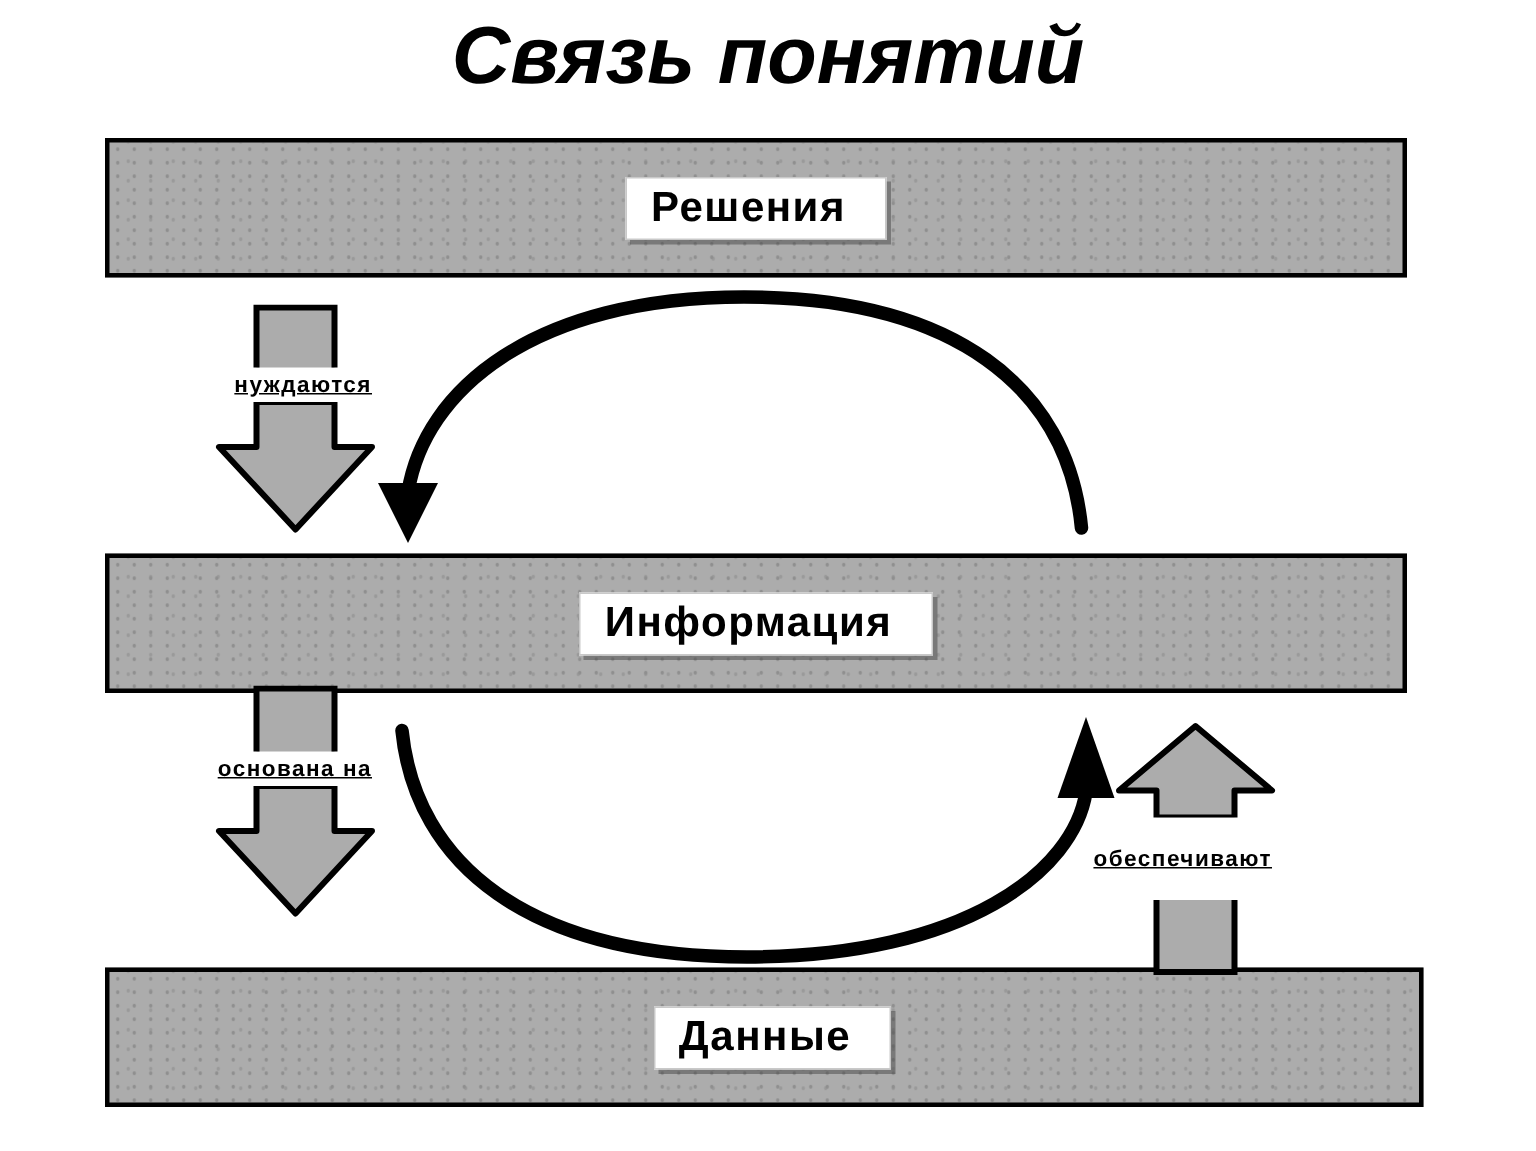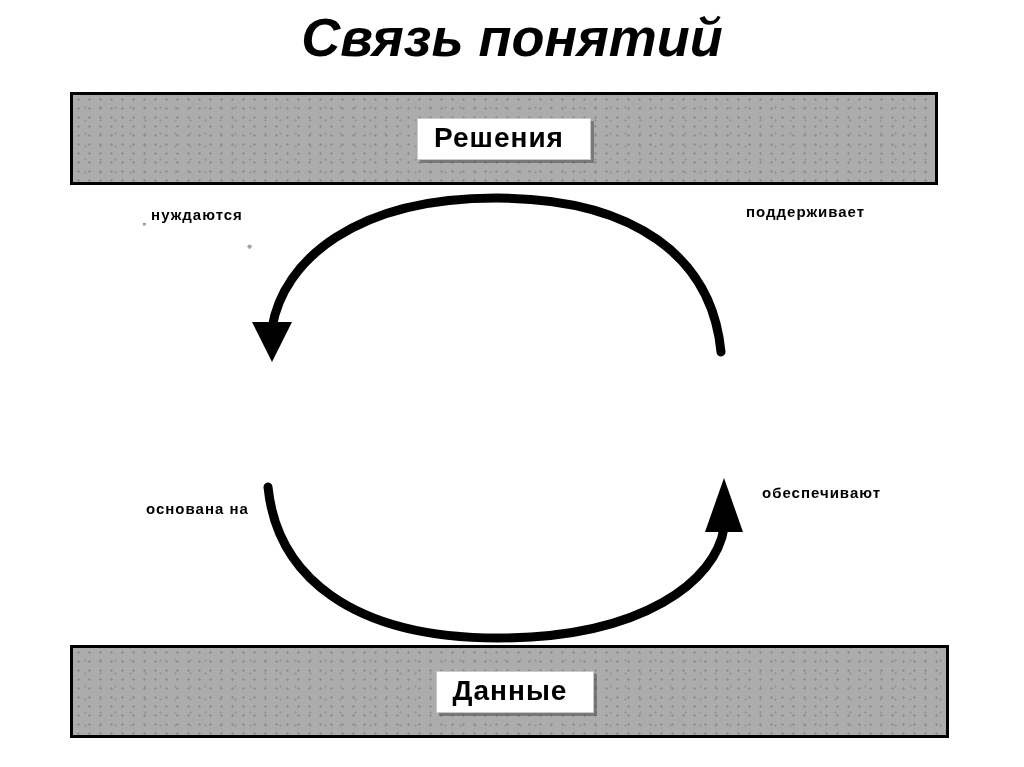--- a/index.html
+++ b/index.html
@@ -51,80 +51,75 @@
     white-space:nowrap;
   }
   #bar-decisions{top:92px;}
   #bar-information{top:369px;}
   #bar-data{top:645px;padding-left:11px;}
   
   .block-arrow{
     position:absolute;
     width:110px;
     display:flex;
-    flex-direction:row;
-    align-items:flex-start;
+    flex-direction:column;
+    align-items:flex-end;
+    text-decoration:underline;
   }
   .block-arrow .piece{display:block;}
   .arrow-caption{
     margin:3px 0;
     background:#fff;
     padding:0 4px;
     font-size:15px;
     font-weight:bold;
     color:#000;
     letter-spacing:1px;
     white-space:nowrap;
     z-index:4;
   }
   #arrow-needs{left:142px;top:203px;}
   #arrow-supports{left:742px;top:200px;}
-  #arrow-based-on{left:142px;top:497px;}
+  #arrow-based-on{left:142px;top:457px;}
   #arrow-provide{left:742px;top:481px;gap:16px;}
   
   .curves{
     position:absolute;
     left:0;top:0;
     pointer-events:none;
     z-index:5;
   }
 </style>
 </head>
 <body>
 
 <div class="canvas">
 
   <h1 class="title">Связь понятий</h1>
 
   <div class="bar" id="bar-decisions">
     <span class="bar-label">Решения</span>
   </div>
+  <div class="bar" id="bar-information">
+    <span class="bar-label">Информация</span>
+  </div>
   <div class="bar" id="bar-data">
     <span class="bar-label">Данные</span>
   </div>
 
   <div class="block-arrow" id="arrow-needs">
     <svg class="piece" width="110" height="42" viewBox="0 0 110 42">
       <rect x="29" y="2" width="52" height="44" fill="#acacac" stroke="#000" stroke-width="4"></rect>
     </svg>
     <span class="arrow-caption">нуждаются</span>
     <svg class="piece" width="110" height="88" viewBox="0 0 110 88">
       <polygon points="29,0 81,0 81,30 106,30 55,85 4,30 29,30" fill="#acacac" stroke="#000" stroke-width="4" stroke-linejoin="round"></polygon>
     </svg>
   </div>
 
-  <div class="block-arrow" id="arrow-supports">
-    <svg class="piece" width="110" height="66" viewBox="0 0 110 66">
-      <polygon points="55,3 106,48 81,48 81,66 29,66 29,48 4,48" fill="#acacac" stroke="#000" stroke-width="4" stroke-linejoin="round"></polygon>
-    </svg>
-    <span class="arrow-caption">поддерживает</span>
-    <svg class="piece" width="110" height="56" viewBox="0 0 110 56">
-      <rect x="29" y="-4" width="52" height="58" fill="#acacac" stroke="#000" stroke-width="4"></rect>
-    </svg>
-  </div>
 
   <div class="block-arrow" id="arrow-based-on">
     <svg class="piece" width="110" height="44" viewBox="0 0 110 44">
       <rect x="29" y="2" width="52" height="46" fill="#acacac" stroke="#000" stroke-width="4"></rect>
     </svg>
     <span class="arrow-caption">основана на</span>
     <svg class="piece" width="110" height="88" viewBox="0 0 110 88">
       <polygon points="29,0 81,0 81,30 106,30 55,85 4,30 29,30" fill="#acacac" stroke="#000" stroke-width="4" stroke-linejoin="round"></polygon>
     </svg>
   </div>

